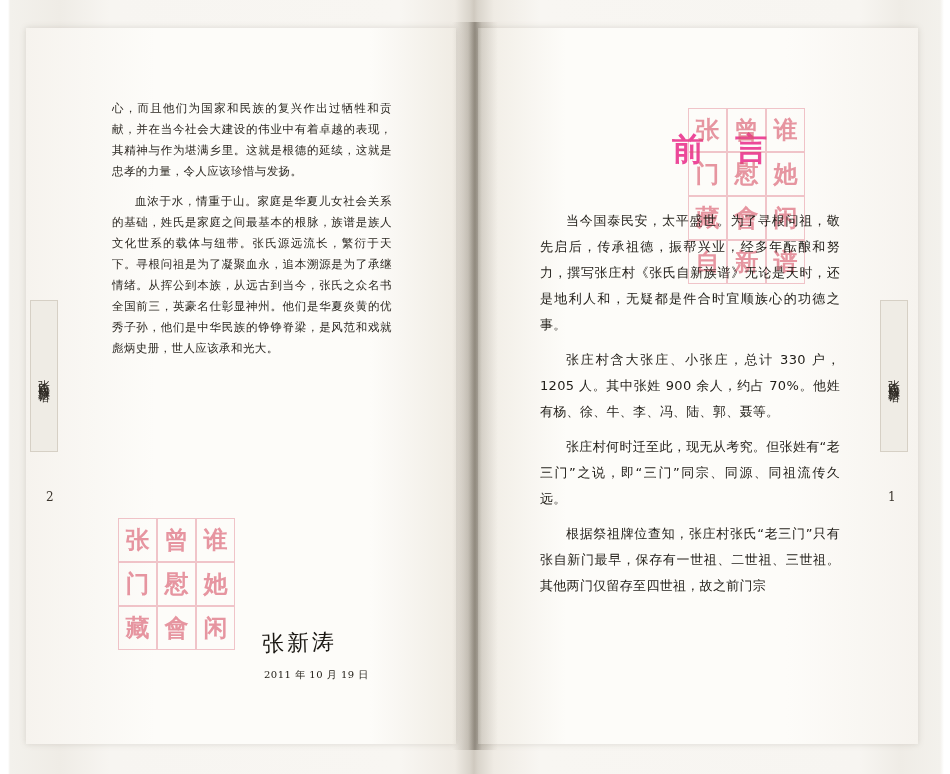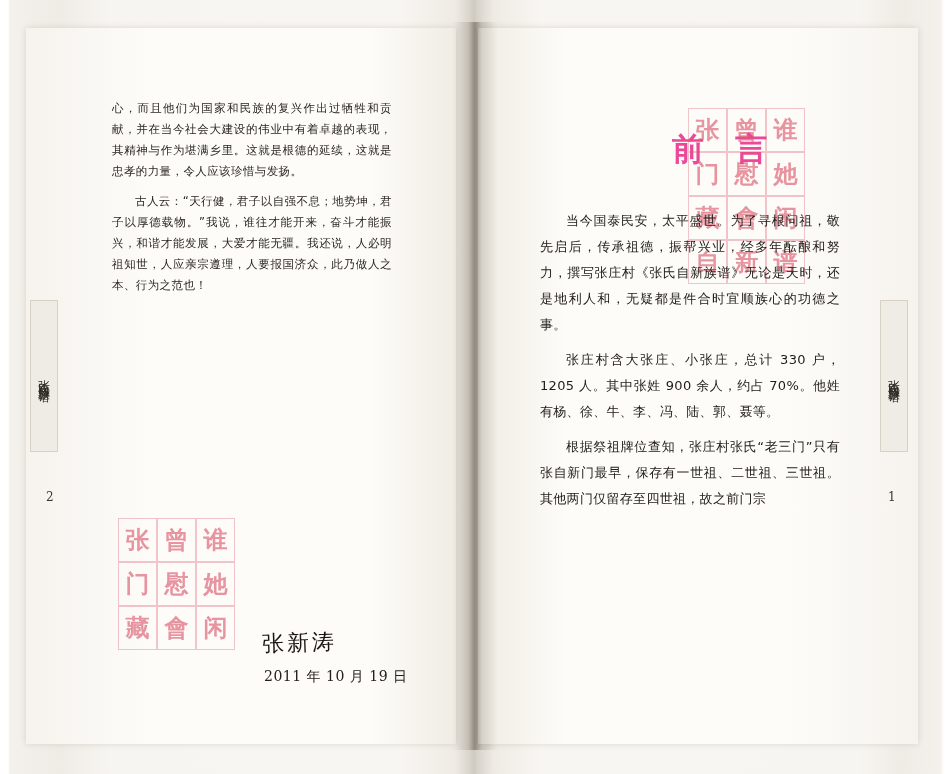--- a/index.html
+++ b/index.html
@@ -155,21 +155,21 @@
     font-size: 22px;
     color: #1a1712;
     letter-spacing: 3px;
     transform: rotate(-2deg);
   }
   .sign-date {
     position: absolute;
     left: 264px;
     top: 668px;
     font-family: "DejaVu Serif", serif;
-    font-size: 14px;
+    font-size: 10px;
     color: #242019;
     letter-spacing: 0.5px;
   }
 
   
   .seal {
     position: absolute;
     color: #d9576b;
     font-family: "DejaVu Serif", serif;
     font-weight: bold;
@@ -243,21 +243,21 @@
   </div>
   <div class="side-tab side-tab-right">
     <span>张氏自新族谱</span>
   </div>
 
   <div class="folio folio-left">2</div>
   <div class="folio folio-right">1</div>
 
   <div class="col col-left">
     <p>心，而且他们为国家和民族的复兴作出过牺牲和贡献，并在当今社会大建设的伟业中有着卓越的表现，其精神与作为堪满乡里。这就是根德的延续，这就是忠孝的力量，令人应该珍惜与发扬。</p>
-    <p class="indent">古人云：“天行健，君子以自强不息；地势坤，君子以厚德载物。”我说，谁往才能开来，奋斗才能振兴，和谐才能发展，大爱才能无疆。我还说，人必明祖知世，人应亲宗遵理，人要报国济众，此乃做人之本、行为之范也！</p>
+    <p class="indent">血浓于水，情重于山。家庭是华夏儿女社会关系的基础，姓氏是家庭之间最基本的根脉，族谱是族人文化世系的载体与纽带。张氏源远流长，繁衍于天下。寻根问祖是为了凝聚血永，追本溯源是为了承继情绪。从挥公到本族，从远古到当今，张氏之众名书全国前三，英豪名仕彰显神州。他们是华夏炎黄的优秀子孙，他们是中华民族的铮铮脊梁，是风范和戏就彪炳史册，世人应该承和光大。</p>
   </div>
 
   <div class="seal seal-left">
     <div class="seal-grid">
       <div class="seal-cell">张</div>
       <div class="seal-cell">曾</div>
       <div class="seal-cell">谁</div>
       <div class="seal-cell">门</div>
       <div class="seal-cell">慰</div>
       <div class="seal-cell">她</div>
@@ -285,16 +285,17 @@
       <div class="seal-cell">闲</div>
       <div class="seal-cell">自</div>
       <div class="seal-cell">新</div>
       <div class="seal-cell">谱</div>
     </div>
   </div>
 
   <div class="col col-right">
     <p class="indent">当今国泰民安，太平盛世。为了寻根问祖，敬先启后，传承祖德，振帮兴业，经多年酝酿和努力，撰写张庄村《张氏自新族谱》无论是天时，还是地利人和，无疑都是件合时宜顺族心的功德之事。</p>
     <p class="indent">张庄村含大张庄、小张庄，总计 330 户，1205 人。其中张姓 900 余人，约占 70%。他姓有杨、徐、牛、李、冯、陆、郭、聂等。</p>
+    <p class="indent">张庄村何时迁至此，现无从考究。但张姓有“老三门”之说，即“三门”同宗、同源、同祖流传久远。</p>
     <p class="indent">根据祭祖牌位查知，张庄村张氏“老三门”只有张自新门最早，保存有一世祖、二世祖、三世祖。其他两门仅留存至四世祖，故之前门宗</p>
   </div>
 
 </div>
 
 </body></html>

